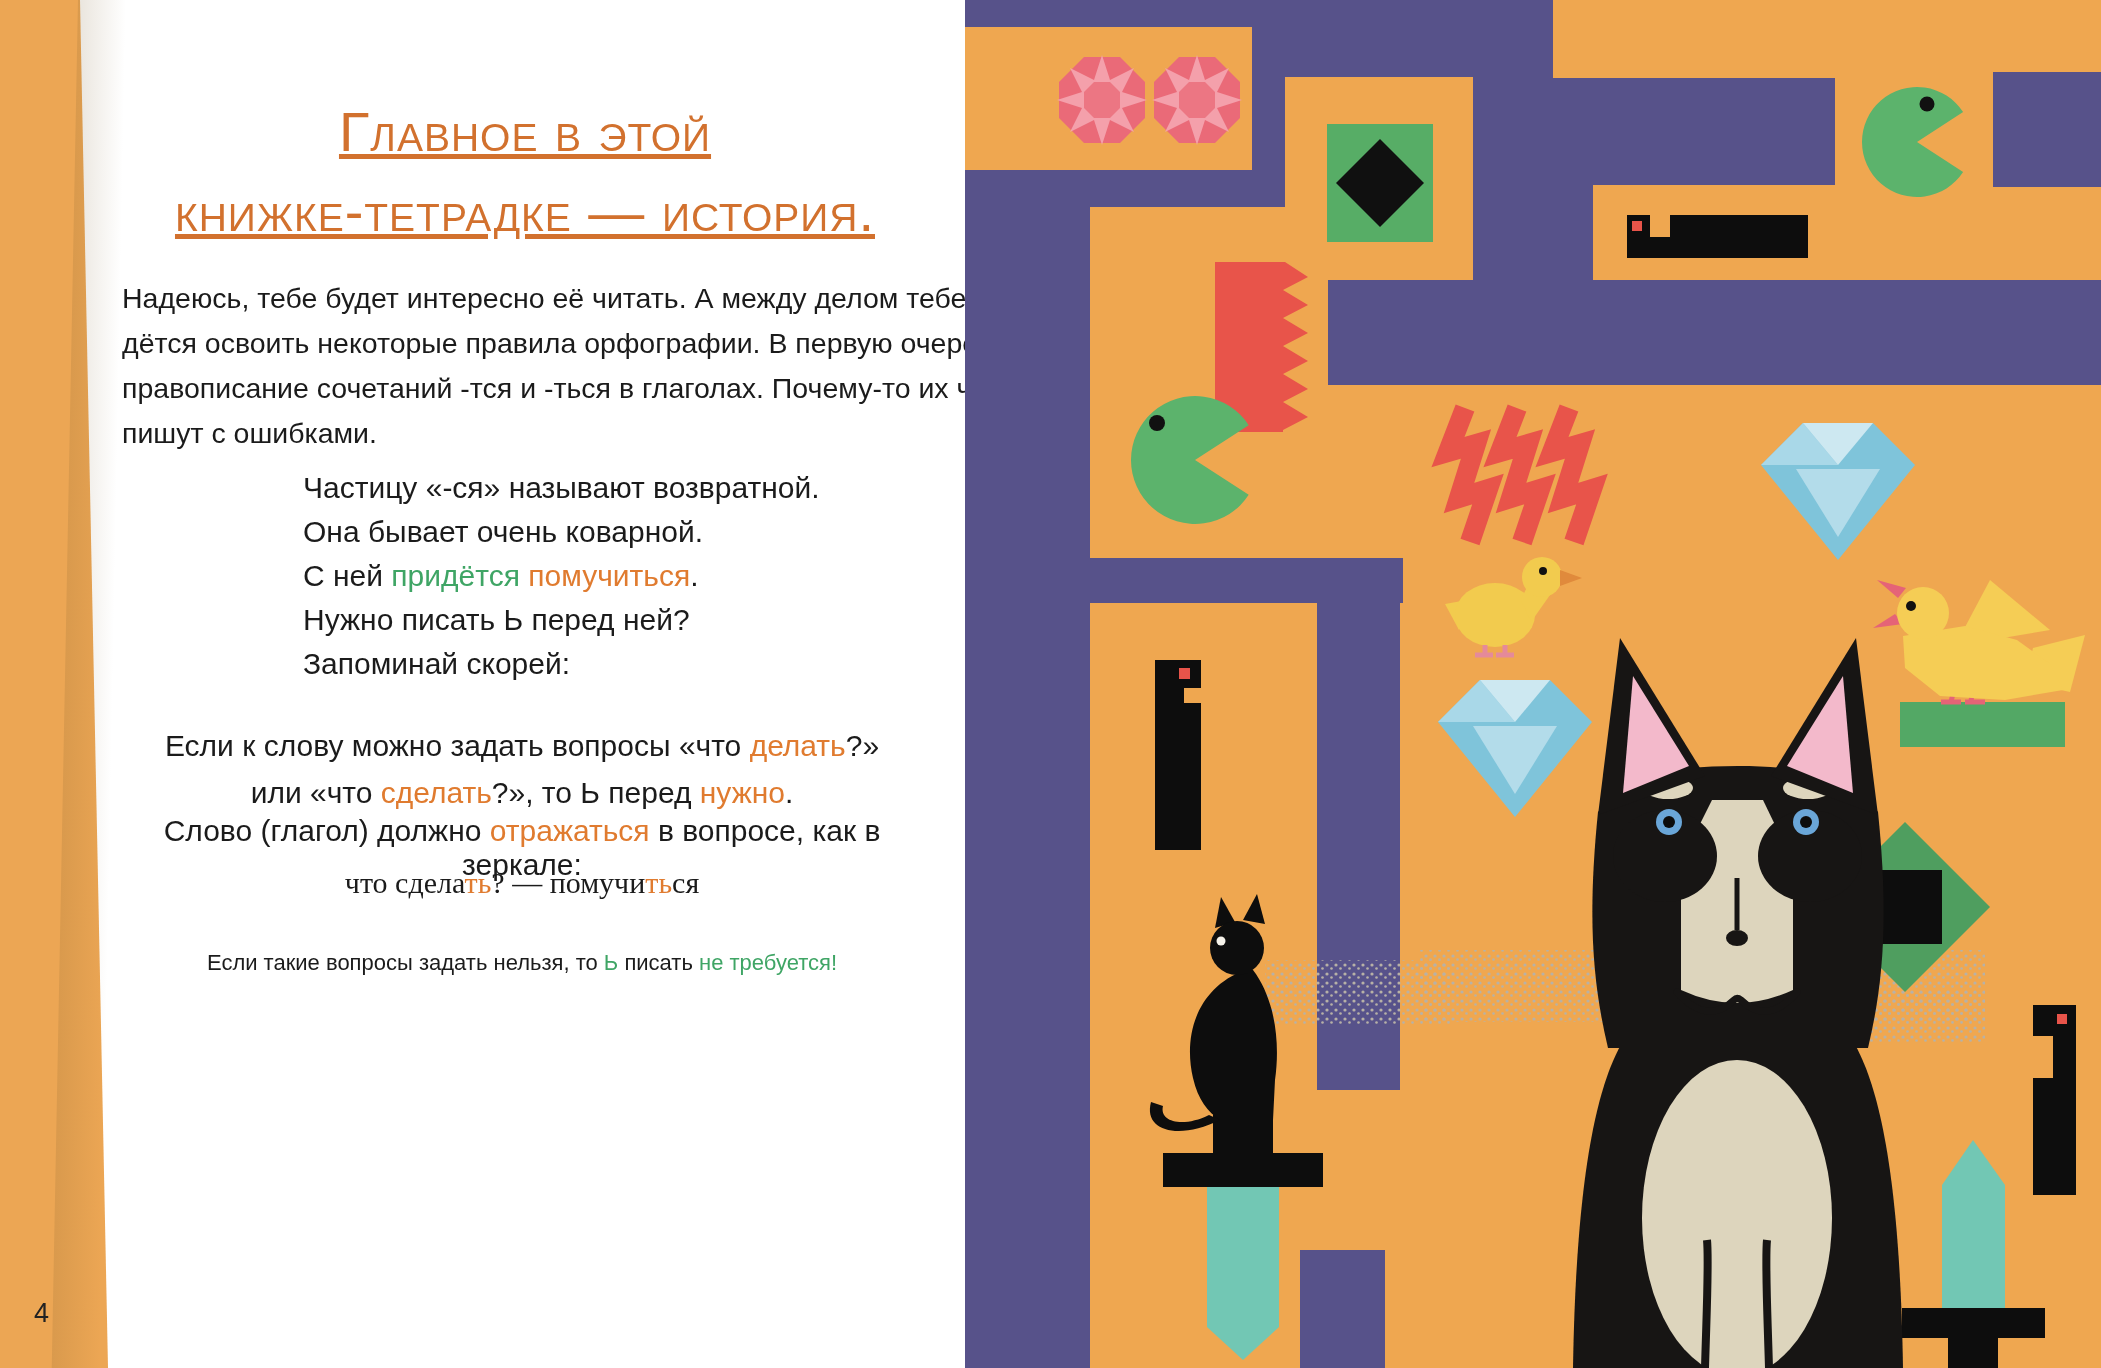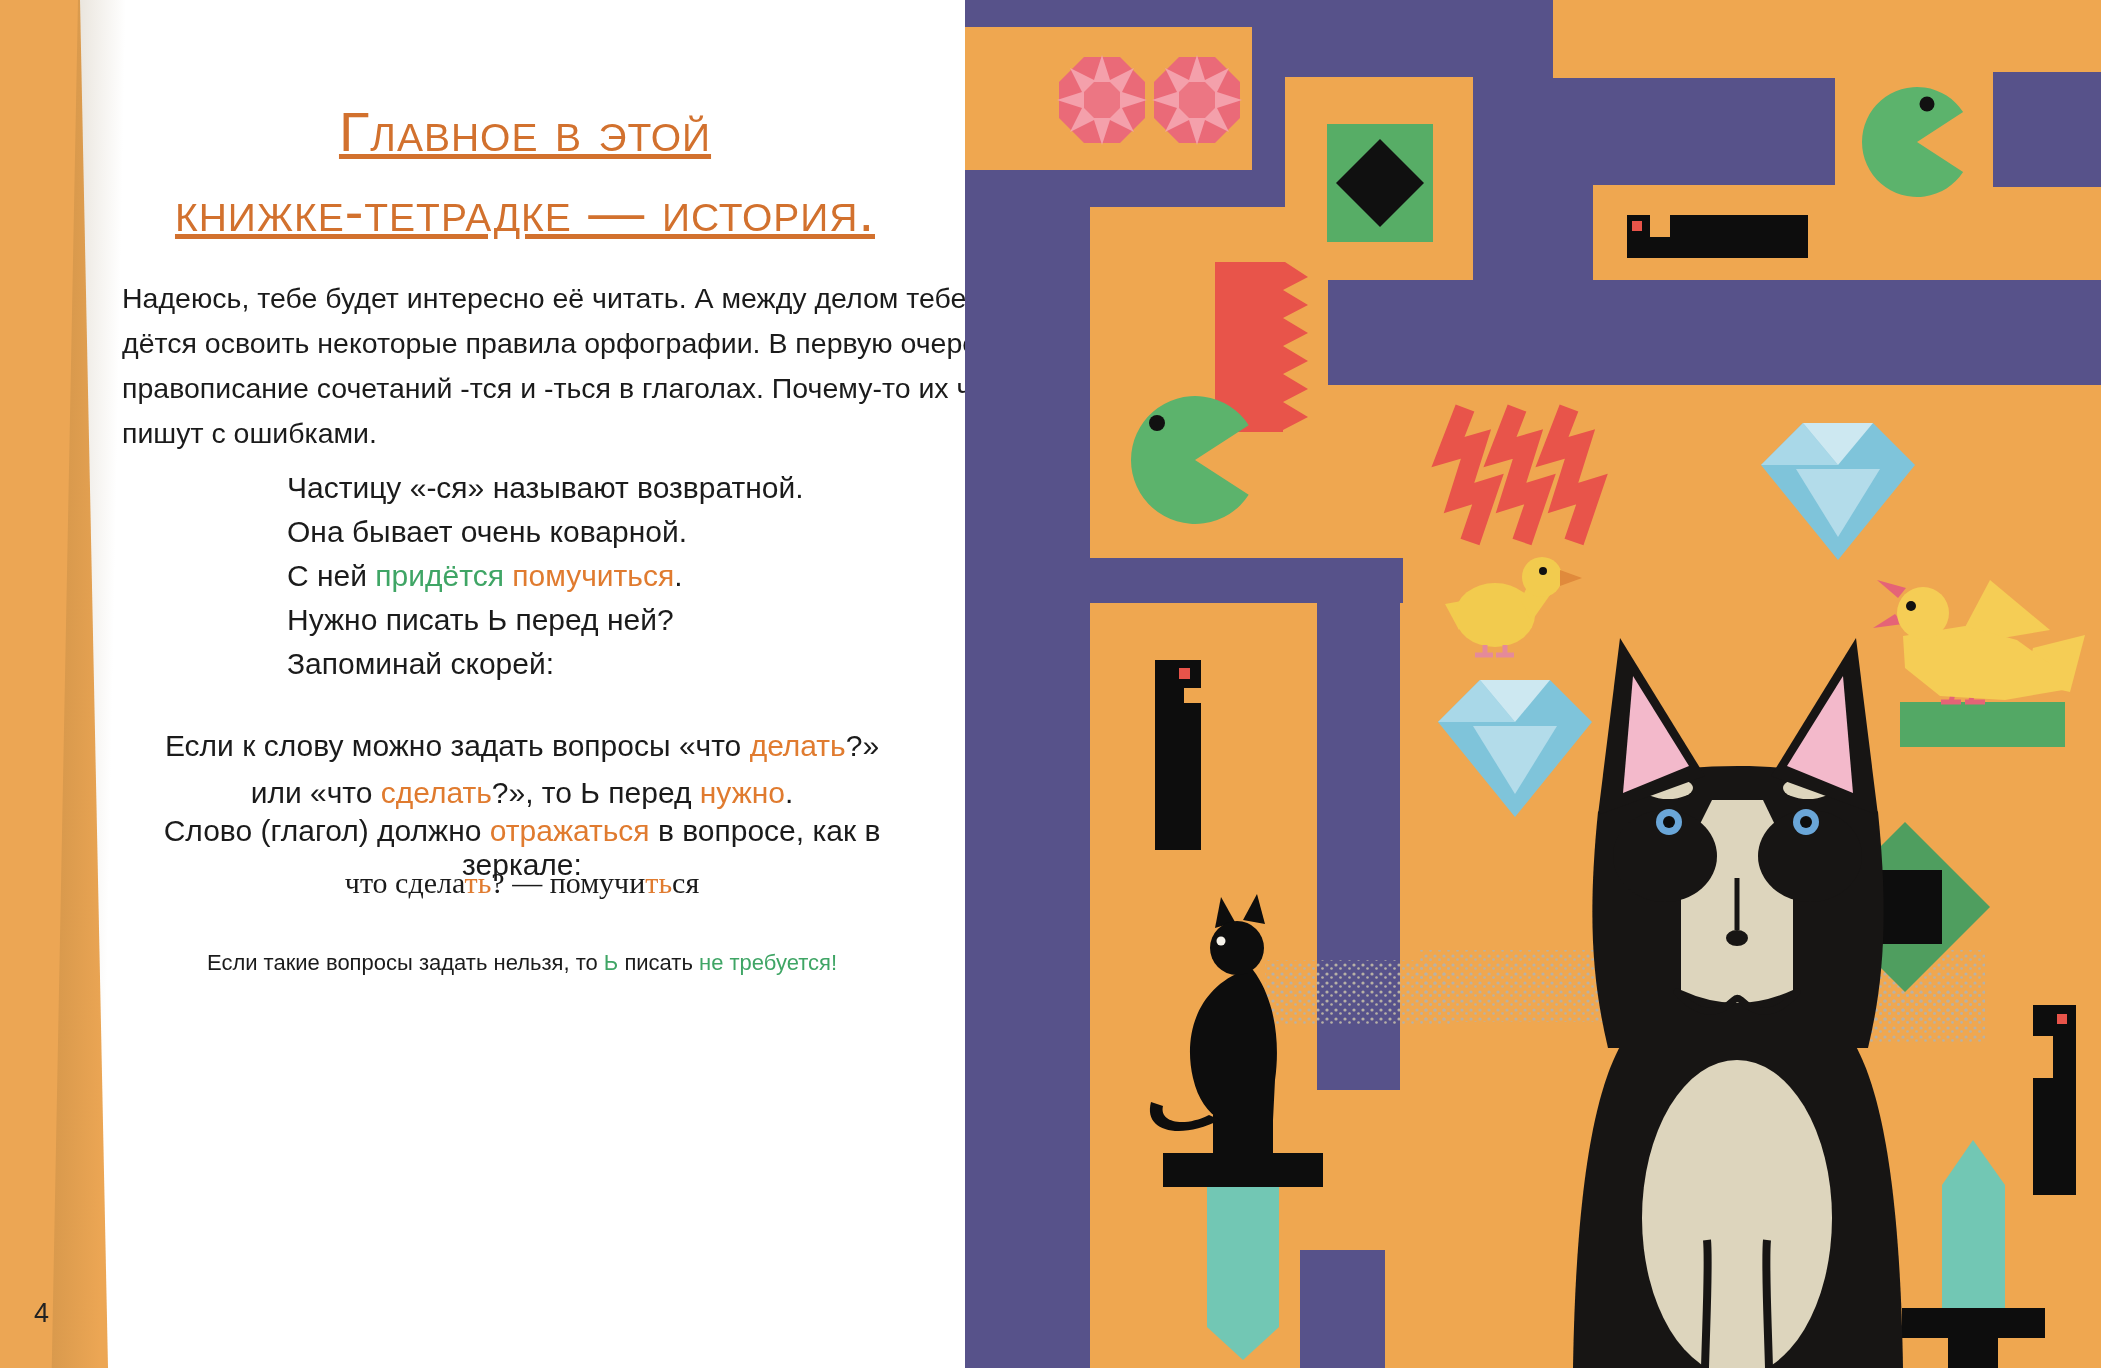--- a/index.html
+++ b/index.html
@@ -17,21 +17,21 @@
          background:linear-gradient(90deg,rgba(120,90,40,.16),rgba(120,90,40,0));
          transform:skewX(-1.1deg);transform-origin:top left;}
   .page-number{position:absolute;left:34px;top:1298px;font-size:27px;color:#222;}
   
   .heading{position:absolute;left:120px;top:92px;width:810px;text-align:center;
            color:var(--heading);font-size:56px;line-height:80px;letter-spacing:1px;
            font-variant-caps:small-caps;text-decoration:underline;}
   .para{position:absolute;left:122px;top:276px;width:820px;font-size:28.5px;line-height:45px;}
   .para div{white-space:nowrap;}
   .verse{position:absolute;left:287px;top:466px;font-size:30px;line-height:44px;}
-  .verse div{white-space:nowrap;}
+  .verse div{white-space:nowrap;margin-left:16px;}
   .rule1{position:absolute;left:122px;top:722px;width:800px;text-align:center;
          font-size:30px;line-height:47px;}
   .rule2{position:absolute;left:122px;top:814px;width:800px;text-align:center;font-size:30px;}
   .mirror{position:absolute;left:122px;top:860px;width:800px;text-align:center;
           font-size:30px;line-height:46px;font-family:Liberation Serif, serif;}
   .rule3{position:absolute;left:122px;top:950px;width:800px;text-align:center;font-size:22px;}
   .c-k{color:var(--ink);} .c-g{color:var(--acc-g);} .c-o{color:var(--acc-o);}
   
   .illustration{position:absolute;left:965px;top:0;width:1136px;height:1368px;}
 </style>

